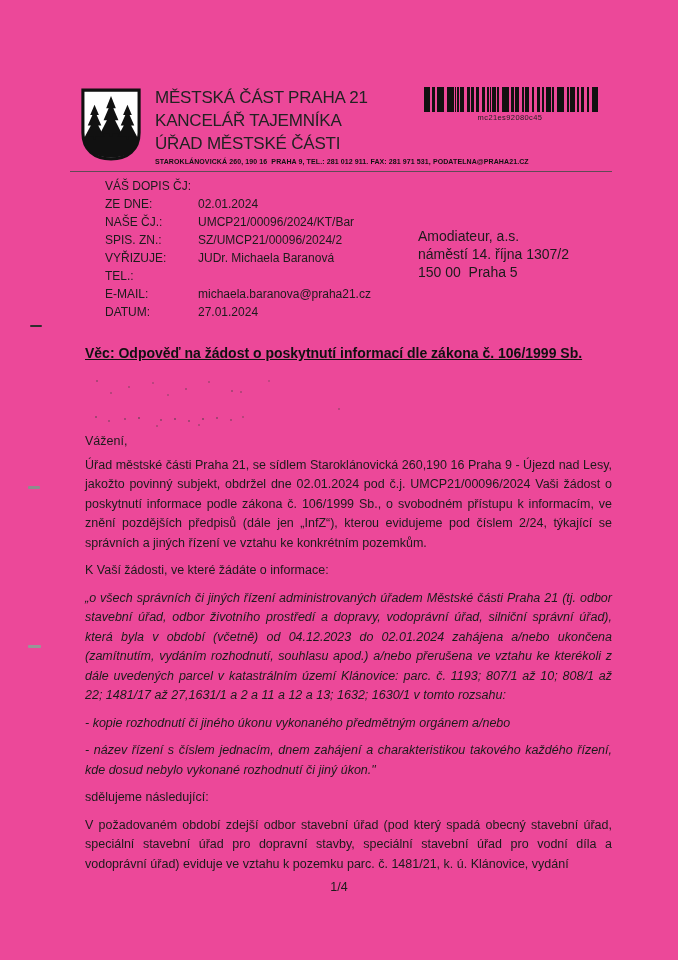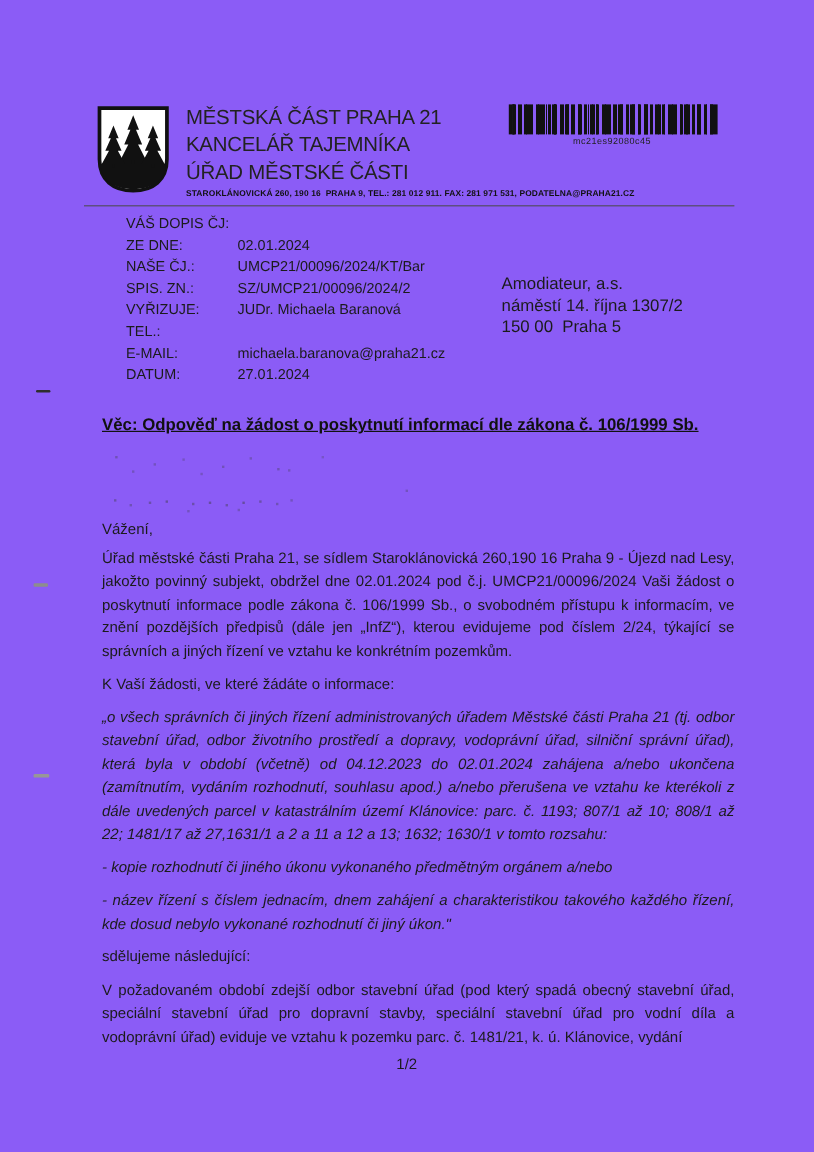--- a/index.html
+++ b/index.html
@@ -1,20 +1,20 @@
 <!DOCTYPE html>
 <html lang="cs"><head>
 <meta charset="utf-8">
 <style>
   html,body{margin:0;padding:0;background:#e8e8e8;}
   .page{
     position:relative;
     width:678px;height:960px;
     margin:0 auto;
-    background:#8b5cf6;
+    background:#ec4899;
     font-family:"Liberation Sans","DejaVu Sans",sans-serif;
     color:#1b1b1b;
     overflow:hidden;
   }
   
   .logo{position:absolute;left:80px;top:87px;width:62px;height:76px;}
   .org-block{position:absolute;left:155px;top:86px;width:260px;}
   .org-line{font-size:17px;line-height:23px;letter-spacing:-0.2px;color:#222;white-space:nowrap;}
   .contact-line{margin-top:3px;font-size:7px;letter-spacing:0.1px;color:#111;white-space:pre;font-weight:bold;}
   .barcode-wrap{position:absolute;left:424px;top:87px;width:172px;text-align:center;}
@@ -145,15 +145,15 @@
     <p class="salutation">Vážení,</p>
     <p class="just">Úřad městské části Praha 21, se sídlem Staroklánovická 260,190 16 Praha 9 - Újezd nad Lesy, jakožto povinný subjekt, obdržel dne 02.01.2024 pod č.j. UMCP21/00096/2024 Vaši žádost o poskytnutí informace podle zákona č. 106/1999 Sb., o svobodném přístupu k informacím, ve znění pozdějších předpisů (dále jen „InfZ“), kterou evidujeme pod číslem 2/24, týkající se správních a jiných řízení ve vztahu ke konkrétním pozemkům.</p>
     <p>K Vaší žádosti, ve které žádáte o informace:</p>
     <p class="just quote">„o všech správních či jiných řízení administrovaných úřadem Městské části Praha 21 (tj. odbor stavební úřad, odbor životního prostředí a dopravy, vodoprávní úřad, silniční správní úřad), která byla v období (včetně) od 04.12.2023 do 02.01.2024 zahájena a/nebo ukončena (zamítnutím, vydáním rozhodnutí, souhlasu apod.) a/nebo přerušena ve vztahu ke kterékoli z dále uvedených parcel v katastrálním území Klánovice: parc. č. 1193; 807/1 až 10; 808/1 až 22; 1481/17 až 27,1631/1 a 2 a 11 a 12 a 13; 1632; 1630/1 v tomto rozsahu:</p>
     <p class="quote">- kopie rozhodnutí či jiného úkonu vykonaného předmětným orgánem a/nebo</p>
     <p class="just quote">- název řízení s číslem jednacím, dnem zahájení a charakteristikou takového každého řízení, kde dosud nebylo vykonané rozhodnutí či jiný úkon."</p>
     <p>sdělujeme následující:</p>
     <p class="just">V požadovaném období zdejší odbor stavební úřad (pod který spadá obecný stavební úřad, speciální stavební úřad pro dopravní stavby, speciální stavební úřad pro vodní díla a vodoprávní úřad) eviduje ve vztahu k pozemku parc. č. 1481/21, k. ú. Klánovice, vydání</p>
   </div>
 
-  <div class="page-number">1/2</div>
+  <div class="page-number">1/4</div>
 
 </div>
 
 </body></html>

